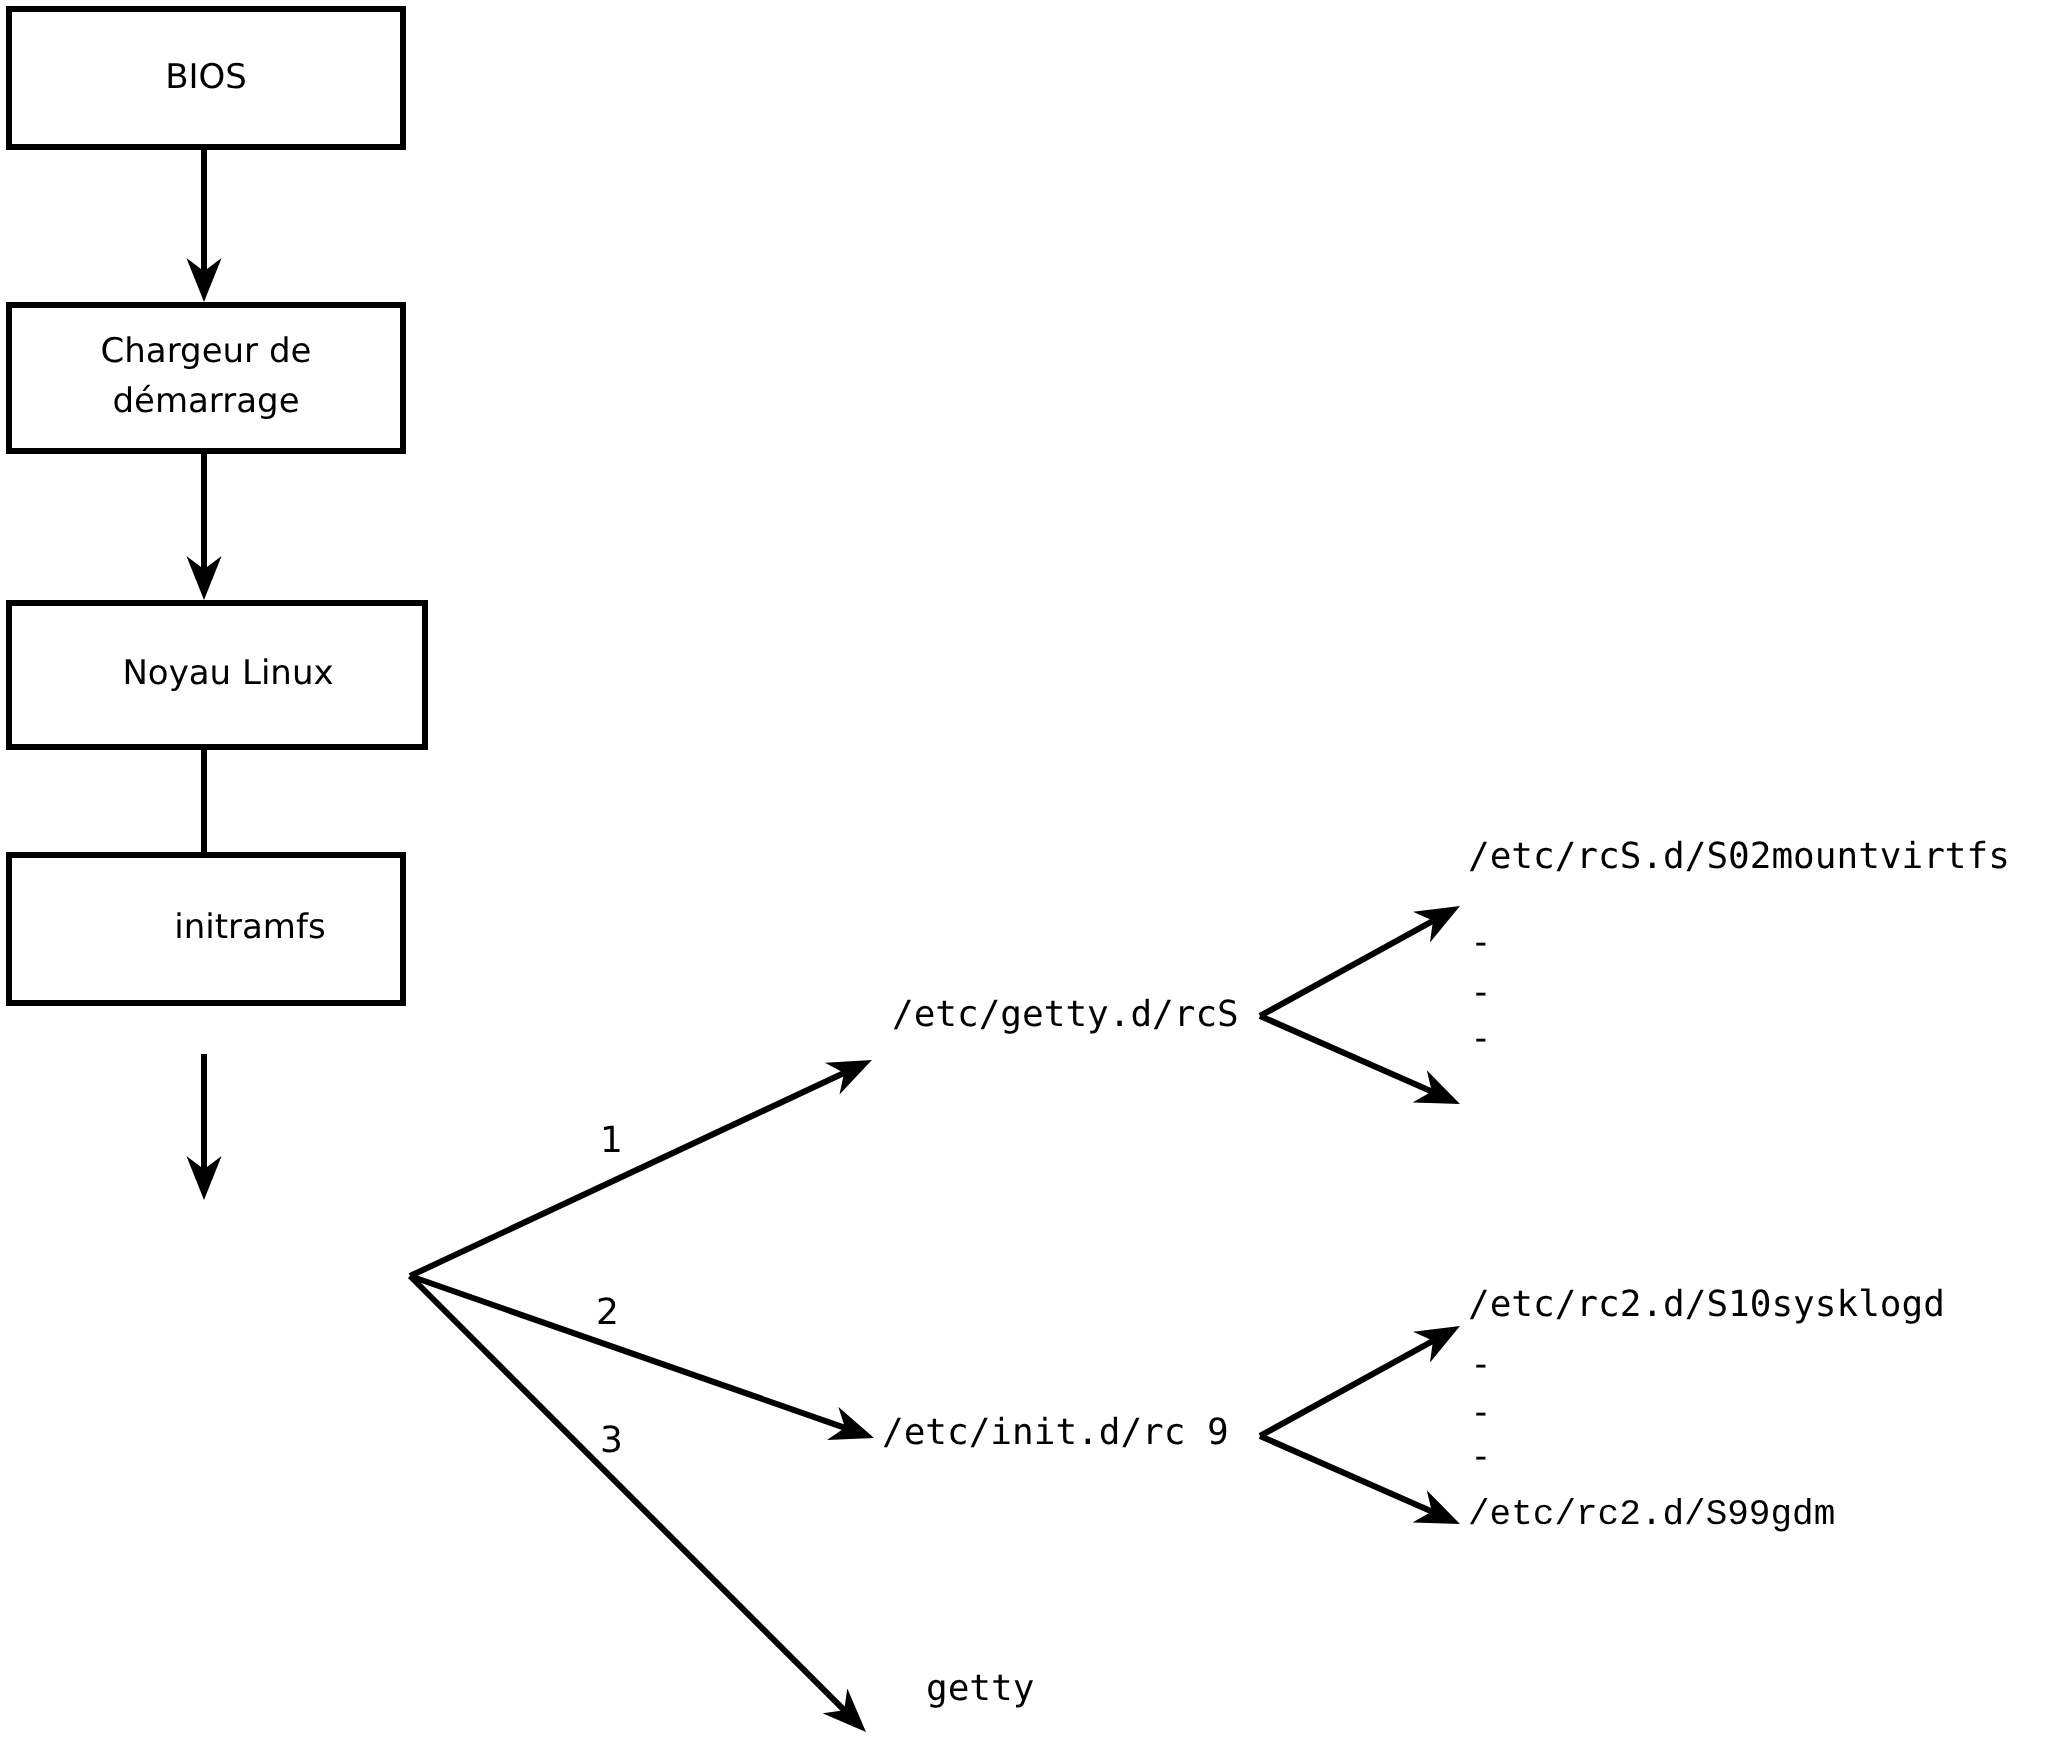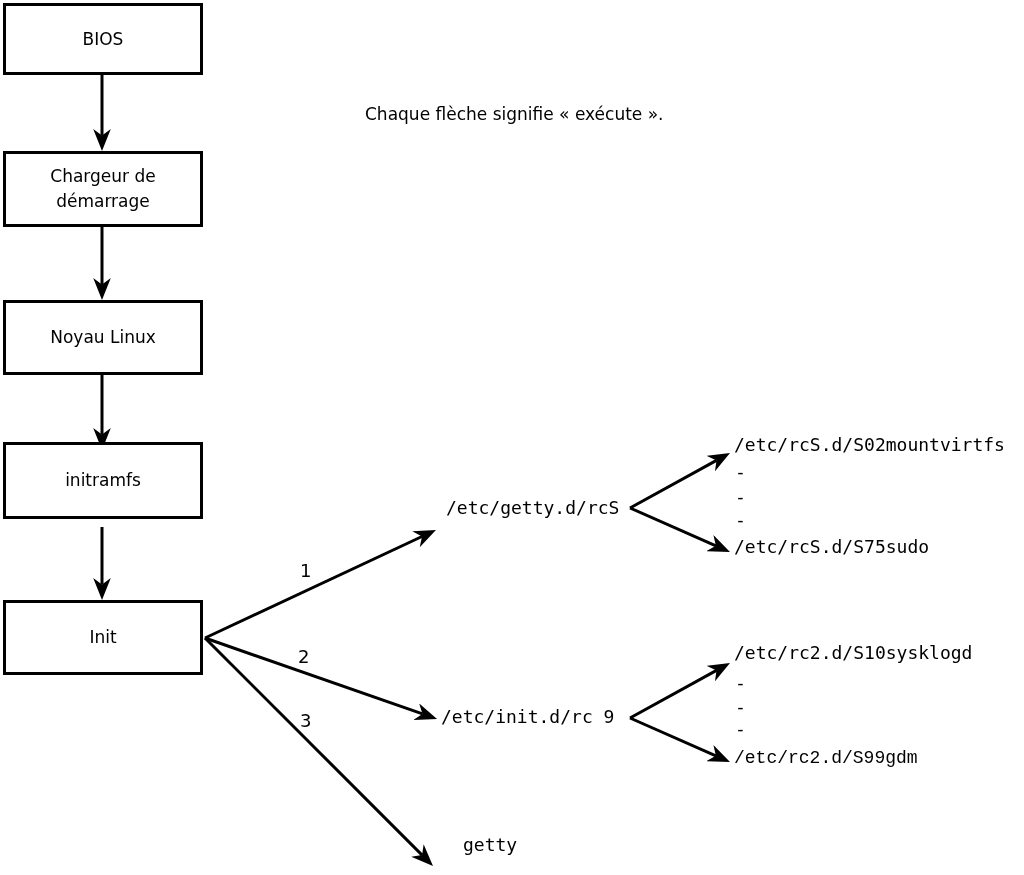--- a/index.html
+++ b/index.html
@@ -63,51 +63,46 @@
     <line x1="205" y1="638" x2="422.5" y2="713.9" marker-end="url(#ah)"></line>
     <line x1="205" y1="638" x2="422.1" y2="855.1" marker-end="url(#ah)"></line>
 
     <line x1="630" y1="508" x2="716.5" y2="460.4" marker-end="url(#ah)"></line>
     <line x1="630" y1="508" x2="715.9" y2="545.8" marker-end="url(#ah)"></line>
 
     <line x1="630" y1="718" x2="716.5" y2="670.4" marker-end="url(#ah)"></line>
     <line x1="630" y1="718" x2="715.9" y2="755.8" marker-end="url(#ah)"></line>
   </svg>
 
-  <div class="caption">Chaque flèche signifie « exécute ».</div>
 
   <div class="node" style="top:3px;height:66px;">
     <span class="lbl">BIOS</span>
   </div>
   <div class="node" style="top:151px;height:70px;">
     <span class="lbl">Chargeur de démarrage</span>
   </div>
-  <div class="node" style="top:300px;height:69px;">
+  <div class="node" style="top:300px;height:69px;padding-left:11px;">
     <span class="lbl">Noyau Linux</span>
   </div>
-  <div class="node" style="top:442px;height:71px;">
+  <div class="node" style="top:426px;height:71px;justify-content:flex-end;">
     <span class="lbl">initramfs</span>
-  </div>
-  <div class="node" style="top:600px;height:69px;">
-    <span class="lbl">Init</span>
   </div>
 
   <div class="branch-num" style="left:300px;top:560px;">1</div>
   <div class="branch-num" style="left:298px;top:646px;">2</div>
   <div class="branch-num" style="left:300px;top:710px;">3</div>
 
   <div class="mono" style="left:446px;top:497px;">/etc/getty.d/rcS</div>
   <div class="mono" style="left:441px;top:706px;">/etc/init.d/rc 9</div>
   <div class="mono" style="left:447px;top:834px;margin-left:16px;">getty</div>
 
-  <div class="mono" style="left:734px;top:434px;">/etc/rcS.d/S02mountvirtfs</div>
+  <div class="mono" style="left:734px;top:418px;">/etc/rcS.d/S02mountvirtfs</div>
   <div class="mono" style="left:735px;top:461px;">-</div>
   <div class="mono" style="left:735px;top:486px;">-</div>
   <div class="mono" style="left:735px;top:509px;">-</div>
-  <div class="mono" style="left:734px;top:536px;">/etc/rcS.d/S75sudo</div>
 
   <div class="mono" style="left:734px;top:642px;text-align:right;">/etc/rc2.d/S10sysklogd</div>
   <div class="mono" style="left:735px;top:672px;">-</div>
   <div class="mono" style="left:735px;top:696px;">-</div>
   <div class="mono" style="left:735px;top:718px;">-</div>
   <div class="mono" style="left:734px;top:747px;font-family:Liberation Mono, monospace;">/etc/rc2.d/S99gdm</div>
 
 </div>
 
 </body></html>

